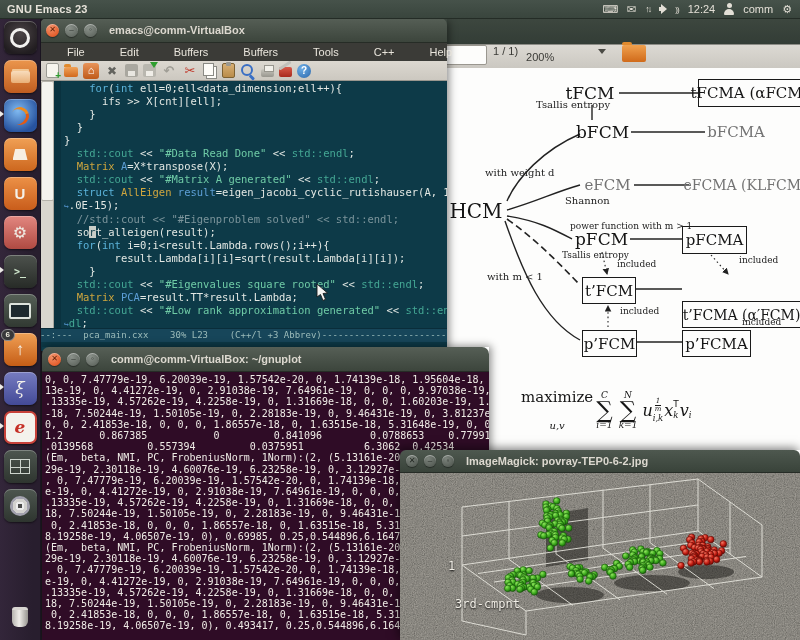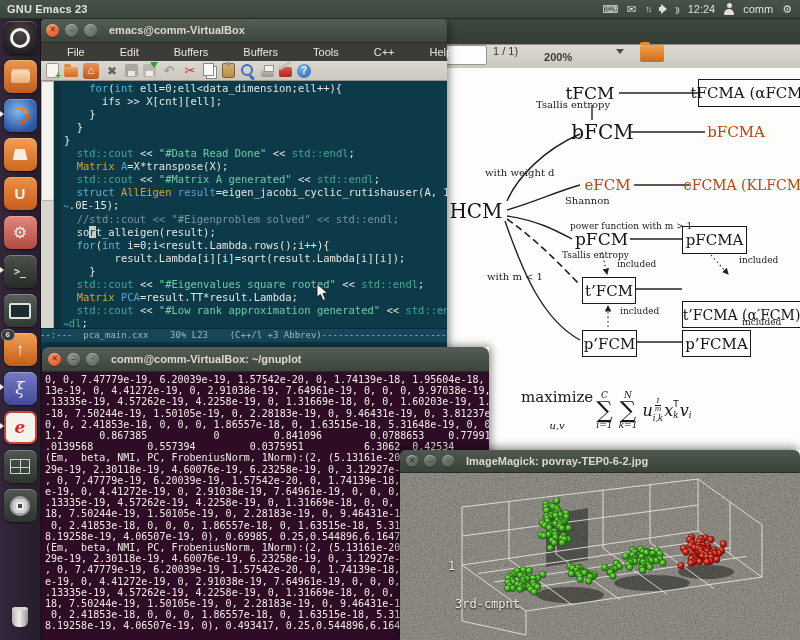--- a/index.html
+++ b/index.html
@@ -75,31 +75,31 @@
   .wbtn.minmax{background:radial-gradient(circle at 35% 30%,#8a918a,#565d56);color:#2c312c;}
   .wtitle{margin-left:12px;font-size:11px;font-weight:bold;color:#dcd8cf;white-space:nowrap;}
 
   
   .evince{position:absolute;left:443px;top:18px;width:357px;height:452px;z-index:1;background:#3a423b;}
   .ev-top{height:26px;background:linear-gradient(#3d473f,#333d36);}
   .ev-toolbar{height:24px;background:linear-gradient(#dcd9d3,#cac7c0);border-top:1px solid #8c8c86;border-bottom:1px solid #9a978f;
               display:flex;font-size:11px;color:#3a3a36;}
   .ev-entry{width:40px;height:18px;background:#fdfdfb;border:1px solid #9a978f;border-radius:2px;margin-left:2px;}
   .ev-pageind{margin-left:6px;}
-  .ev-zoom{margin-left:26px;display:flex;align-items:center;font-weight:bold;}
+  .ev-zoom{margin-left:8px;display:flex;align-items:center;}
   .ev-caret{margin-left:44px;width:0;height:0;border:4px solid transparent;border-top:5px solid #4a4a44;margin-top:4px;}
   .ev-folder{position:relative;width:24px;height:17px;margin-left:16px;background:linear-gradient(#f0a14e,#d06a1a);border-radius:2px;}
   .ev-folder::before{content:"";position:absolute;left:0;top:-3px;width:10px;height:3px;background:#e08а2e;background:#e08a2e;border-radius:2px 2px 0 0;}
   .ev-page{position:absolute;left:0;top:50px;width:357px;height:402px;background:#fdfdfc;}
 
   
   .dg-node{position:absolute;display:flex;align-items:center;justify-content:center;
            font-family:"DejaVu Serif","Liberation Serif",serif;color:#151515;white-space:nowrap;}
   .dg-node.boxed{border:1.5px solid #1a1a1a;background:#fdfdfc;}
-  .dg-node.gray{color:#c2410c;}
+  .dg-node.gray{color:#737373;}
   .dg-label{position:absolute;font-family:"DejaVu Serif","Liberation Serif",serif;color:#222;white-space:nowrap;}
   #dg-svg{position:absolute;left:0;top:0;}
 
   
   .fml{position:absolute;left:78px;top:322px;display:flex;align-items:center;
        font-family:"DejaVu Serif","Liberation Serif",serif;color:#161616;}
   .fml .fmax{display:flex;flex-direction:column;align-items:center;font-size:15px;line-height:1;}
   .fml .fmax .fsub{font-style:italic;font-size:10px;margin-top:16px;}
   .fsum{display:flex;flex-direction:column;align-items:center;margin:0 3px;font-size:9px;font-style:italic;line-height:1;}
   .fsum .sig{font-size:23px;font-style:normal;line-height:.95;}
@@ -210,21 +210,21 @@
         <g stroke="#222" stroke-width="1.1" fill="none" stroke-dasharray="1.6 2.8">
           <path d="M159,184 L164,206" marker-end="url(#arr)"></path>
           <path d="M268,187 L285,206" marker-end="url(#arr)"></path>
           <path d="M165,259 L165,238" marker-end="url(#arr)"></path>
           <path d="M288,259 L283,238" marker-end="url(#arr)"></path>
         </g>
       </svg>
       <div id="dg-nodes">
           <div class="dg-node" style="left: 120px; top: 14px; width: 54px; height: 22px; font-size: 17px;">tFCM</div>
           <div class="dg-node boxed" style="left: 255px; top: 11px; width: 101px; height: 26px; font-size: 15px;">tFCMA (αFCM)</div>
-          <div class="dg-node" style="left: 132px; top: 53px; width: 55px; height: 21px; font-size: 20px;">bFCM</div>
+          <div class="dg-node" style="left: 132px; top: 53px; width: 55px; height: 21px; font-size: 17px;">bFCM</div>
           <div class="dg-node gray" style="left: 262px; top: 54px; width: 62px; height: 20px; font-size: 15px;">bFCMA</div>
           <div class="dg-node gray" style="left: 139px; top: 107px; width: 51px; height: 19px; font-size: 15px;">eFCM</div>
           <div class="dg-node gray" style="left: 246px; top: 107px; width: 112px; height: 19px; font-size: 14px;">eFCMA (KLFCM)</div>
           <div class="dg-node" style="left: 2px; top: 130px; width: 62px; height: 26px; font-size: 20px;">HCM</div>
           <div class="dg-node" style="left: 131px; top: 161px; width: 55px; height: 20px; font-size: 17px;">pFCM</div>
           <div class="dg-node boxed" style="left: 239px; top: 158px; width: 63px; height: 26px; font-size: 15px;">pFCMA</div>
           <div class="dg-node boxed" style="left: 139px; top: 209px; width: 52px; height: 25px; font-size: 15px;">t’FCM</div>
           <div class="dg-node boxed" style="left: 239px; top: 209px; width: 117px; height: 25px; font-size: 14px; margin-top: 24px;">t’FCMA (α′FCM)</div>
           <div class="dg-node boxed" style="left: 139px; top: 262px; width: 53px; height: 25px; font-size: 15px;">p’FCM</div>
           <div class="dg-node boxed" style="left: 239px; top: 262px; width: 67px; height: 25px; font-size: 15px;">p’FCMA</div>

